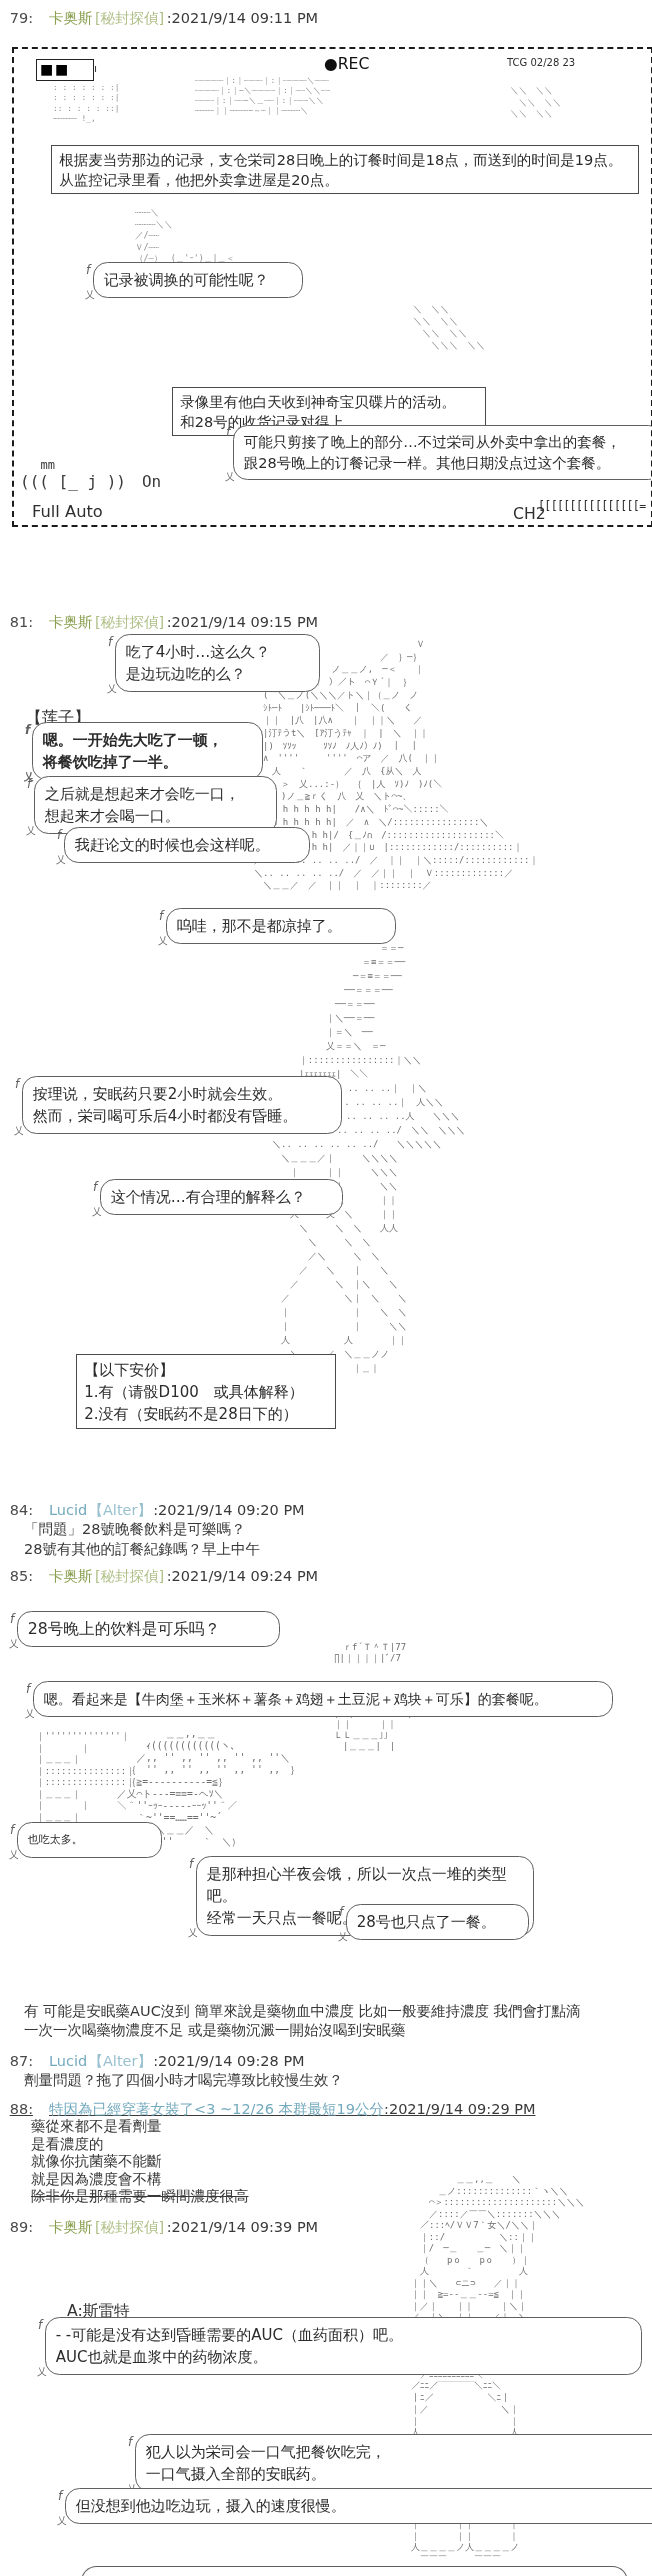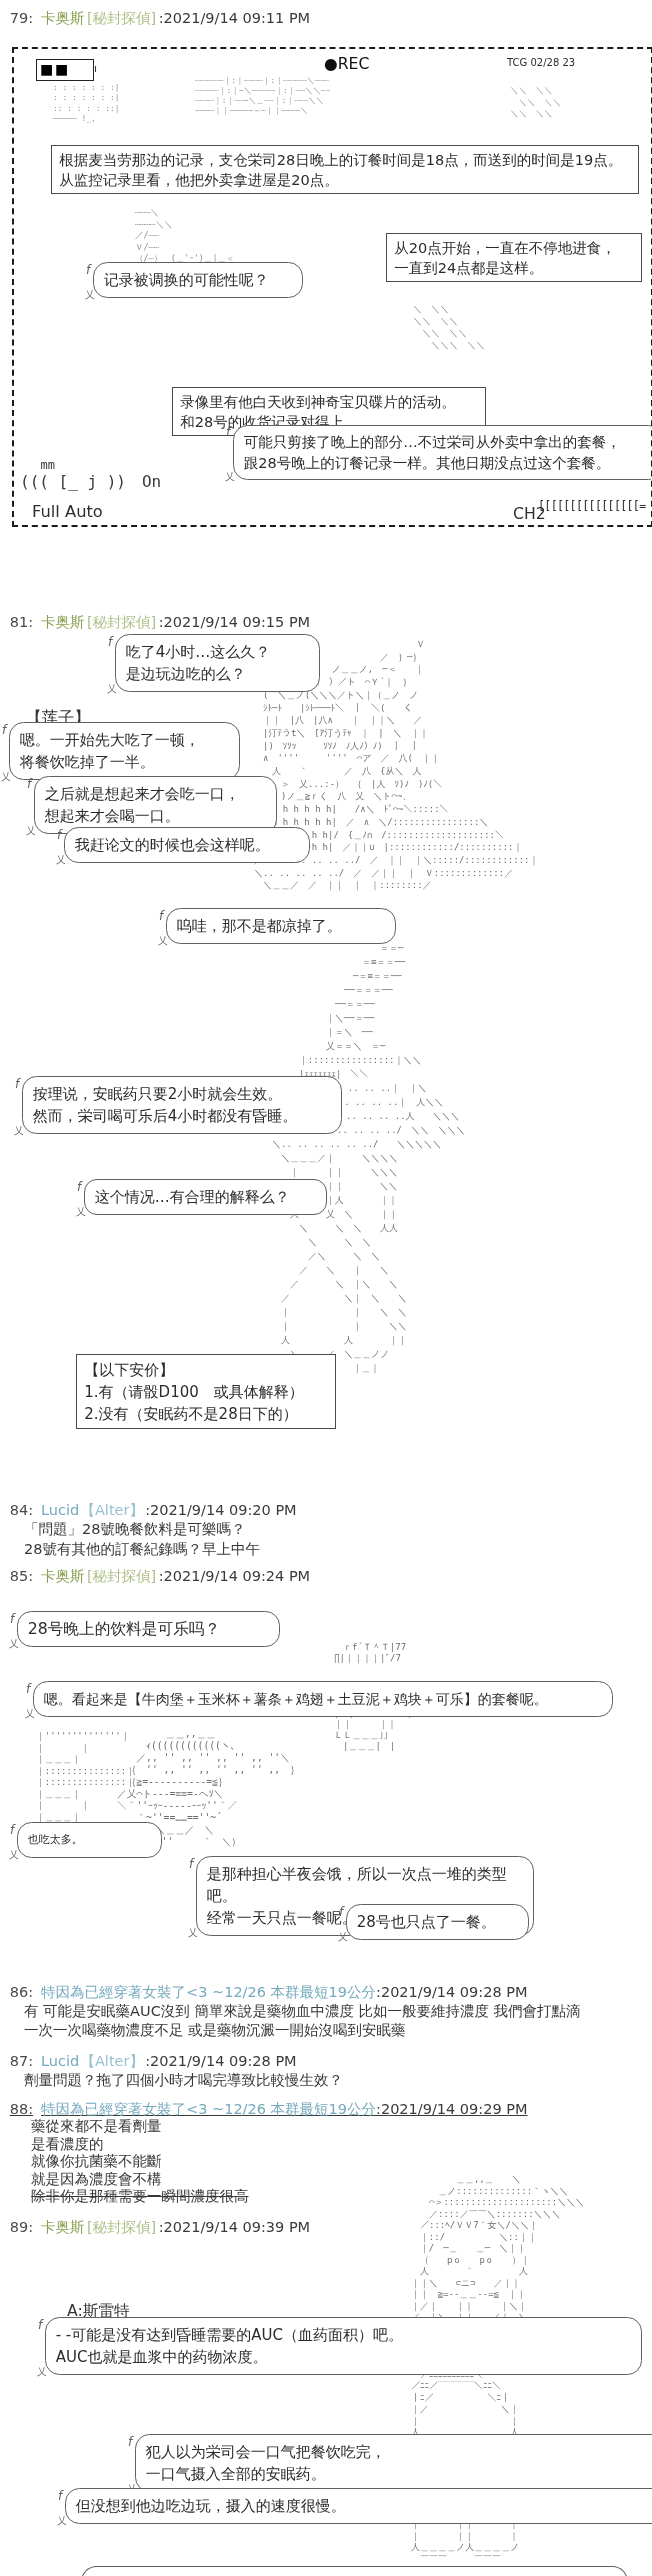--- a/index.html
+++ b/index.html
@@ -1,20 +1,20 @@
 <!DOCTYPE html>
 <html style="font-size:9.7px"><head>
 <meta charset="utf-8">
 <style>
   html,body{margin:0;padding:0;background:#ffffff;}
   .page{position:relative;width:653px;height:2576px;background:#fff;overflow:hidden;
         font-family:"DejaVu Sans",sans-serif;color:#3a3a3a;}
   
   .hdr{position:absolute;font-size:14.5px;white-space:nowrap;color:#3a3a3a;}
-  .hdr .num{color:#4a4a4a;margin-right:8px;}
+  .hdr .num{color:#4a4a4a;margin-right:16px;}
   .hdr.green .name{color:#8aa050;}
   .hdr.green .trip{color:#aebf86;margin:0 2.4px;}
   .hdr.blue .name{color:#74aabe;}
   .hdr.blue .trip{color:#98c0cf;margin:0 1.2px;}
   .hdr .time{color:#3a3a3a;}
   
   .ptext{position:absolute;font-size:14.5px;line-height:20px;white-space:pre-line;color:#383838;}
   .plines{position:absolute;font-size:14.5px;line-height:17.5px;color:#383838;margin-left:7px;}
   .strike{text-decoration:line-through;text-decoration-thickness:1.2px;}
   
@@ -55,26 +55,26 @@
            font-family:"DejaVu Sans Mono",monospace;color:#2e2e2e;}
   
   .h79{left:9.7px;top:8.5px;} .h81{left:9.7px;top:613px;} .h84{left:9.7px;top:1501px;}
   .h85{left:9.7px;top:1567px;} .h86{left:9.7px;top:1983px;} .h87{left:9.7px;top:2052px;}
   .h88{left:9.7px;top:2100px;text-decoration:underline;} .h89{left:9.7px;top:2218px;}
   
   .aa81t{left:254px;top:638px;font-size:9px;line-height:12.7px;}
   .aa81b{left:272px;top:941px;font-size:9px;line-height:14px;}
   .b81-1{left:115px;top:634px;width:184px;}
   .lrenko{position:absolute;left:25.4px;top:707px;font-size:16.3px;color:#333;}
-  .b81-2{left:9px;top:722px;width:210px;}
+  .b81-2{left:32px;top:722px;width:210px;font-weight:bold;}
   .b81-3{left:34px;top:776px;width:222px;}
   .b81-4{left:64px;top:827px;width:225px;}
   .b81-5{left:166px;top:908px;width:209px;}
   .b81-6{left:22px;top:1076px;width:299px;}
-  .b81-7{left:84px;top:1179px;width:222px;border-radius:13px;}
+  .b81-7{left:100px;top:1179px;width:222px;}
   .anka{left:76px;top:1354px;width:243px;border-width:1.8px;font-size:15px;line-height:22px;}
   
   .t84{left:24px;top:1519px;} .t86{left:24px;top:2002px;line-height:19px;} .t87{left:24px;top:2070px;}
   .t88{left:24px;top:2118px;}
   
   .aatray{left:334px;top:1642px;font-size:9px;line-height:11px;}
   .aashelf{left:36px;top:1731px;font-size:9px;line-height:11.5px;}
   .aaburger{left:117px;top:1728px;font-size:9.7px;line-height:12px;}
   .b85-1{left:17px;top:1611px;width:242px;font-size:15.7px;}
   .b85-2{left:33px;top:1681px;width:559px;font-size:14px;}
@@ -121,22 +121,20 @@
 ＼＼　＼＼
 　＼＼　＼＼
 　　＼＼＼　＼＼</pre>
     <pre class="aa na na5">＼＼　＼＼
 　＼＼　＼＼
 ＼＼　＼＼</pre>
     <div class="rec">●REC</div>
     <div class="tcg">TCG 02/28 23</div>
     <div class="box b79s1">根据麦当劳那边的记录，支仓栄司28日晚上的订餐时间是18点，而送到的时间是19点。
 从监控记录里看，他把外卖拿进屋是20点。</div>
-    <div class="box b79s2">从20点开始，一直在不停地进食，
-一直到24点都是这样。</div>
     <div class="bubble round b79s3">记录被调换的可能性呢？</div>
     <div class="box b79s4">录像里有他白天收到神奇宝贝碟片的活动。
 和28号的收货记录对得上。</div>
     <div class="bubble round b79s5">可能只剪接了晚上的部分…不过栄司从外卖中拿出的套餐，
 跟28号晚上的订餐记录一样。其他日期没点过这个套餐。</div>
     <div class="mm">mm</div>
     <div class="speaker">((( [_ j ))　On</div>
     <div class="fullauto">Full Auto</div>
     <div class="ch2">CH2</div>
     <div class="battery">[[[[[[[[[[[[[[[[=</div>
@@ -251,23 +249,20 @@
 　　｀~''==……==''~´
 　／　　＼＿＿／　＼
 　＾~　　''　　　｀　＼）</pre>
   <div class="bubble round b85-1">28号晚上的饮料是可乐吗？</div>
   <div class="bubble round b85-2">嗯。看起来是【牛肉堡＋玉米杯＋薯条＋鸡翅＋土豆泥＋鸡块＋可乐】的套餐呢。</div>
   <div class="bubble round b85-3">也吃太多。</div>
   <div class="bubble round b85-4">是那种担心半夜会饿，所以一次点一堆的类型吧。
 经常一天只点一餐呢。</div>
   <div class="bubble round b85-5">28号也只点了一餐。</div>
 
-  <div class="hdr blue h86">
-    <span class="num">86:</span><span class="name">特因為已經穿著女裝了&lt;3 ~12/26 本群最短19公分</span><span class="time">:2021/9/14 09:28 PM</span>
-  </div>
   <div class="ptext t86">有 可能是安眠藥AUC沒到 簡單來說是藥物血中濃度 比如一般要維持濃度 我們會打點滴
 一次一次喝藥物濃度不足 或是藥物沉澱一開始沒喝到安眠藥</div>
 
   <div class="hdr blue h87">
     <span class="num">87:</span><span class="name">Lucid</span><span class="trip">【Alter】</span><span class="time">:2021/9/14 09:28 PM</span>
   </div>
   <div class="ptext t87">劑量問題？拖了四個小時才喝完導致比較慢生效？</div>
 
   <div class="hdr blue h88">
     <span class="num">88:</span><span class="name">特因為已經穿著女裝了&lt;3 ~12/26 本群最短19公分</span><span class="time">:2021/9/14 09:29 PM</span>

